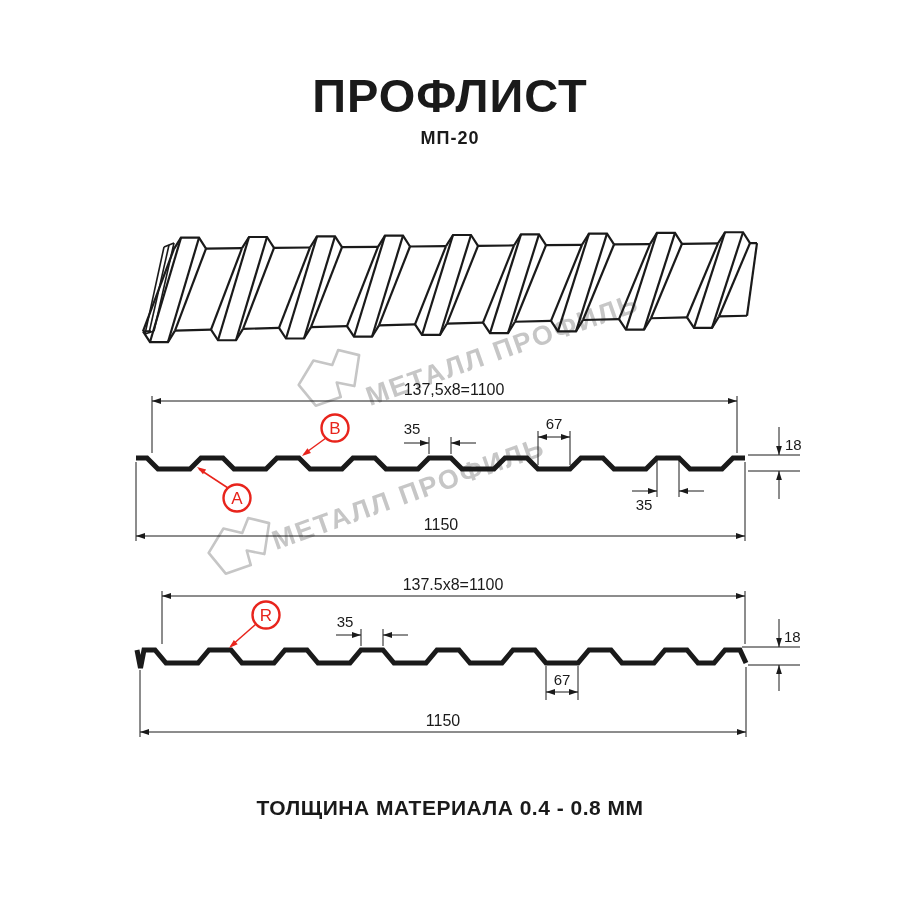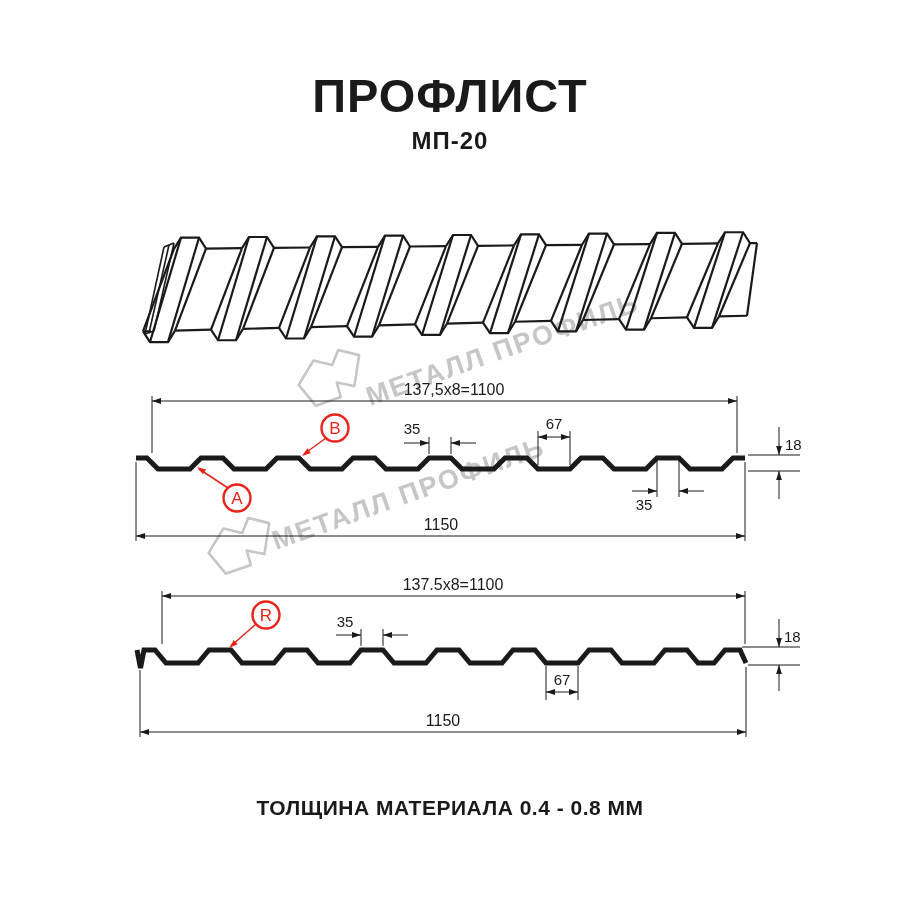--- a/index.html
+++ b/index.html
@@ -2,21 +2,21 @@
 <html style="--line: #1a1a1a; --red: #e8241c; --wm: #c6c6c6;"><head>
 <meta charset="utf-8">
 <style>
   :root{ --line:#1a1a1a; --red:#e8241c; --wm:#c6c6c6; }
   html,body{margin:0;padding:0;background:#fff;}
   .page{position:relative;width:900px;height:900px;background:#fff;overflow:hidden;
         font-family:"Liberation Sans",sans-serif;color:var(--line);}
   .title{position:absolute;top:72px;left:0;width:100%;text-align:center;
          font-size:47px;font-weight:700;letter-spacing:1px;line-height:1;}
   .model{position:absolute;top:129px;left:0;width:100%;text-align:center;
-         font-size:24px;font-weight:600;letter-spacing:1px;line-height:1;}
+         font-size:18px;font-weight:600;letter-spacing:1px;line-height:1;}
   .footer{position:absolute;top:797px;left:0;width:100%;text-align:center;
          font-size:21px;font-weight:700;letter-spacing:.5px;line-height:1;}
   svg{position:absolute;left:0;top:0;}
   text.dim{font-family:"Liberation Sans",sans-serif;font-size:15px;fill:var(--line);}
   text.dimBig{font-family:"Liberation Sans",sans-serif;font-size:16px;fill:var(--line);}
   text.callout{font-family:"Liberation Sans",sans-serif;font-size:17px;fill:var(--red);}
   text.wm{font-family:"Liberation Sans",sans-serif;font-size:27px;font-weight:700;
           letter-spacing:2px;fill:var(--wm);}
 </style>
 </head>

